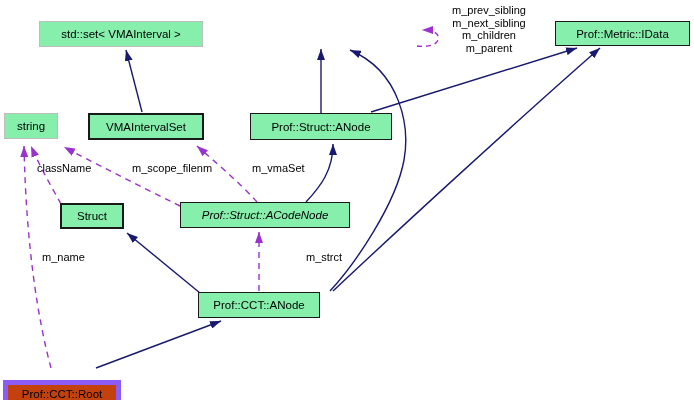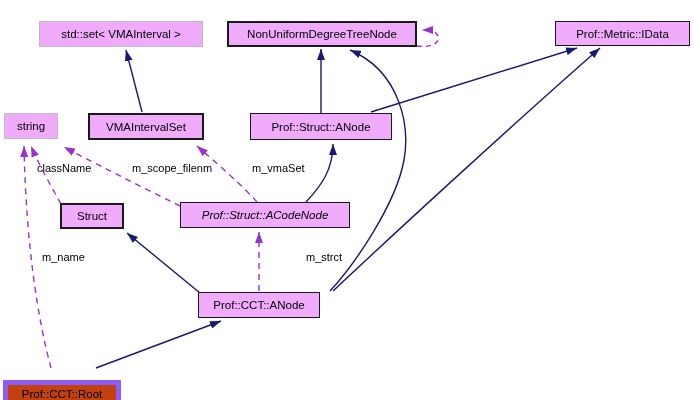--- a/index.html
+++ b/index.html
@@ -1,20 +1,20 @@
 <!DOCTYPE html>
 <html><head>
 <meta charset="utf-8">
 <style>
   html,body{margin:0;padding:0;background:#ffffff;}
   #canvas{position:relative;width:694px;height:400px;background:#ffffff;overflow:hidden;
           font-family:"Liberation Sans","DejaVu Sans",sans-serif;}
   #edges{position:absolute;left:0;top:0;width:694px;height:400px;}
   .node{position:absolute;display:flex;align-items:center;justify-content:center;
-        background:#f0abfc;color:#000000;font-size:11.5px;white-space:nowrap;
+        background:#86efac;color:#000000;font-size:11.5px;white-space:nowrap;
         box-sizing:border-box;}
   .node.ext{border:1.5px solid #bdbdbd;}
   .node.doc1{border:1px solid #1a1a1a;}
   .node.doc15{border:1.5px solid #1a1a1a;}
   .node.doc2{border:2px solid #1a1a1a;}
   .node.current{border:5px solid #8b5cf6;background:#c2410c;margin-top:12px;}
   .elabel{position:absolute;font-size:11px;color:#000000;white-space:nowrap;}
   .elabel-block{position:absolute;font-size:11px;color:#000000;text-align:center;
                 line-height:12.5px;width:104px;}
   
@@ -61,29 +61,34 @@
 
     <path d="M51,368 C38,320 26,245 24,146" fill="none" stroke-width="1.4" stroke-dasharray="6,5" marker-end="url(#ah-purple)" stroke="#9a32cd"></path>
     <path d="M61,204 C51,186 39,165 31,146" fill="none" stroke-width="1.4" stroke-dasharray="6,5" marker-end="url(#ah-purple)" stroke="#9a32cd"></path>
     <path d="M180,206 C140,186 90,161 64,147" fill="none" stroke-width="1.4" stroke-dasharray="6,5" marker-end="url(#ah-purple)" stroke="#9a32cd"></path>
     <path d="M257,202 C240,183 214,161 197,146" fill="none" stroke-width="1.4" stroke-dasharray="6,5" marker-end="url(#ah-purple)" stroke="#9a32cd"></path>
     <path d="M259,291 L259,232" fill="none" stroke-width="1.4" stroke-dasharray="6,5" marker-end="url(#ah-purple)" stroke="#9a32cd"></path>
     <path d="M417,46 C433,48 440,42 438,36 C436,31 429,30 422,30" fill="none" stroke-width="1.4" stroke-dasharray="5,4" marker-end="url(#ah-purple)" stroke="#9a32cd"></path>
   </svg>
 
   <div class="node ext" id="n-stdset">std::set&lt; VMAInterval &gt;</div>
-  <div class="node doc2" id="n-treenode">NonUniformDegreeTreeNode</div>
   <div class="node doc15" id="n-idata">Prof::Metric::IData</div>
   <div class="node ext" id="n-string">string</div>
   <div class="node doc1" id="n-structanode">Prof::Struct::ANode</div>
   <div class="node doc2" id="n-vmaset">VMAIntervalSet</div>
   <div class="node doc2" id="n-unique">Struct</div>
   <div class="node doc1" id="n-acodenode">Prof::Struct::ACodeNode</div>
   <div class="node doc15" id="n-cctanode">Prof::CCT::ANode</div>
   <div class="node current" id="n-cctroot">Prof::CCT::Root</div>
 
+  <div class="elabel-block" id="l-siblings">
+    <div>m_prev_sibling</div>
+    <div>m_next_sibling</div>
+    <div>m_children</div>
+    <div>m_parent</div>
+  </div>
   <span class="elabel" id="l-classname">className</span>
   <span class="elabel" id="l-scopefilenm">m_scope_filenm</span>
   <span class="elabel" id="l-vmaset">m_vmaSet</span>
   <span class="elabel" id="l-mname">m_name</span>
   <span class="elabel" id="l-mstrct">m_strct</span>
 
 </div>
 
 </body></html>

